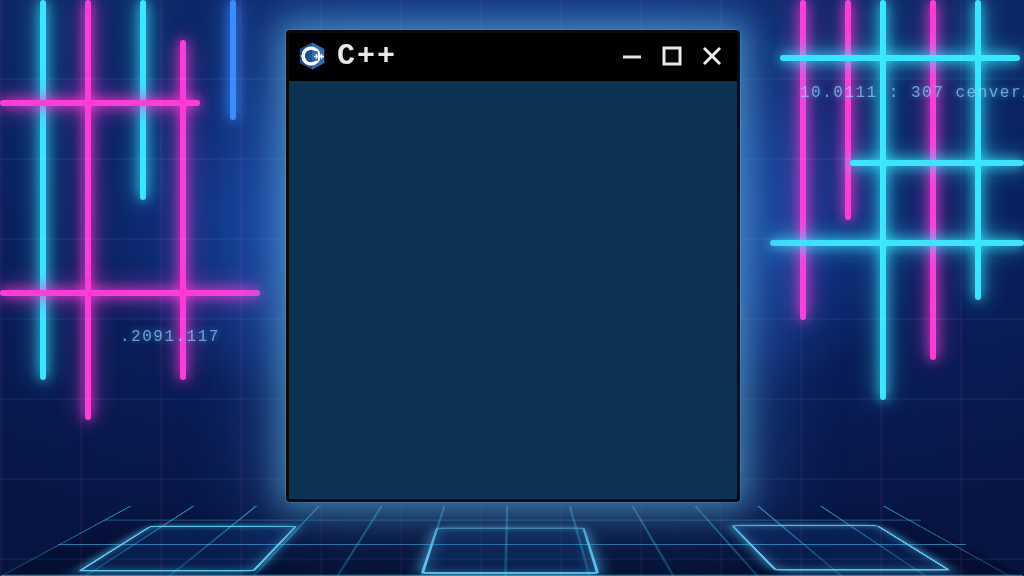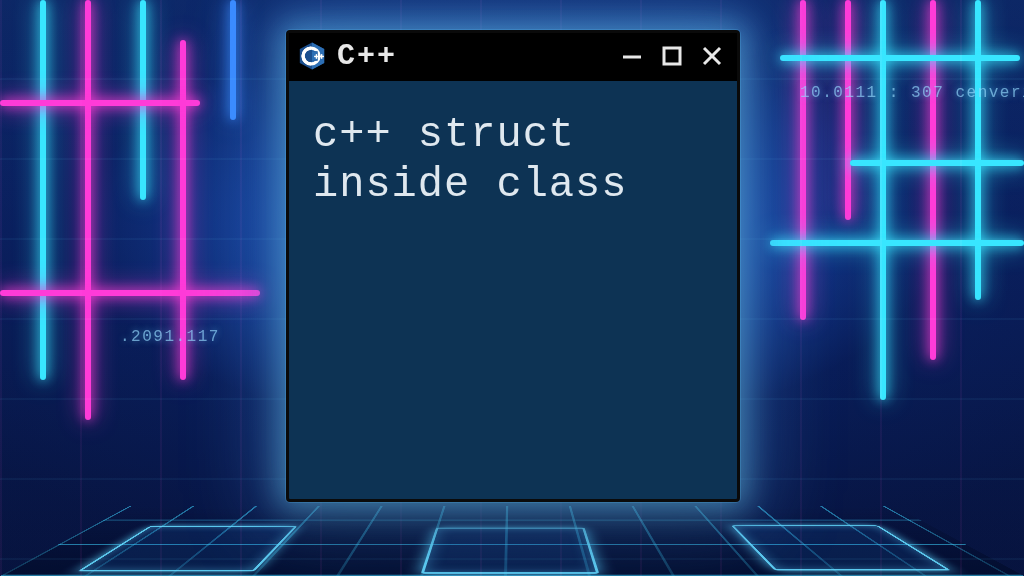--- a/index.html
+++ b/index.html
@@ -177,17 +177,13 @@
           </svg>
       </span>
       <span class="win-btn">
         <svg width="24" height="24" viewBox="0 0 24 24">
           <line x1="4" y1="4" x2="20" y2="20" stroke="#e8e8e8" stroke-width="3"></line>
           <line x1="20" y1="4" x2="4" y2="20" stroke="#e8e8e8" stroke-width="3"></line>
         </svg>
       </span>
     </span>
   </div>
-  <div class="body">
-    <div class="body-text">c++ struct
-inside class</div>
-  </div>
 </div>
 
 </body></html>

